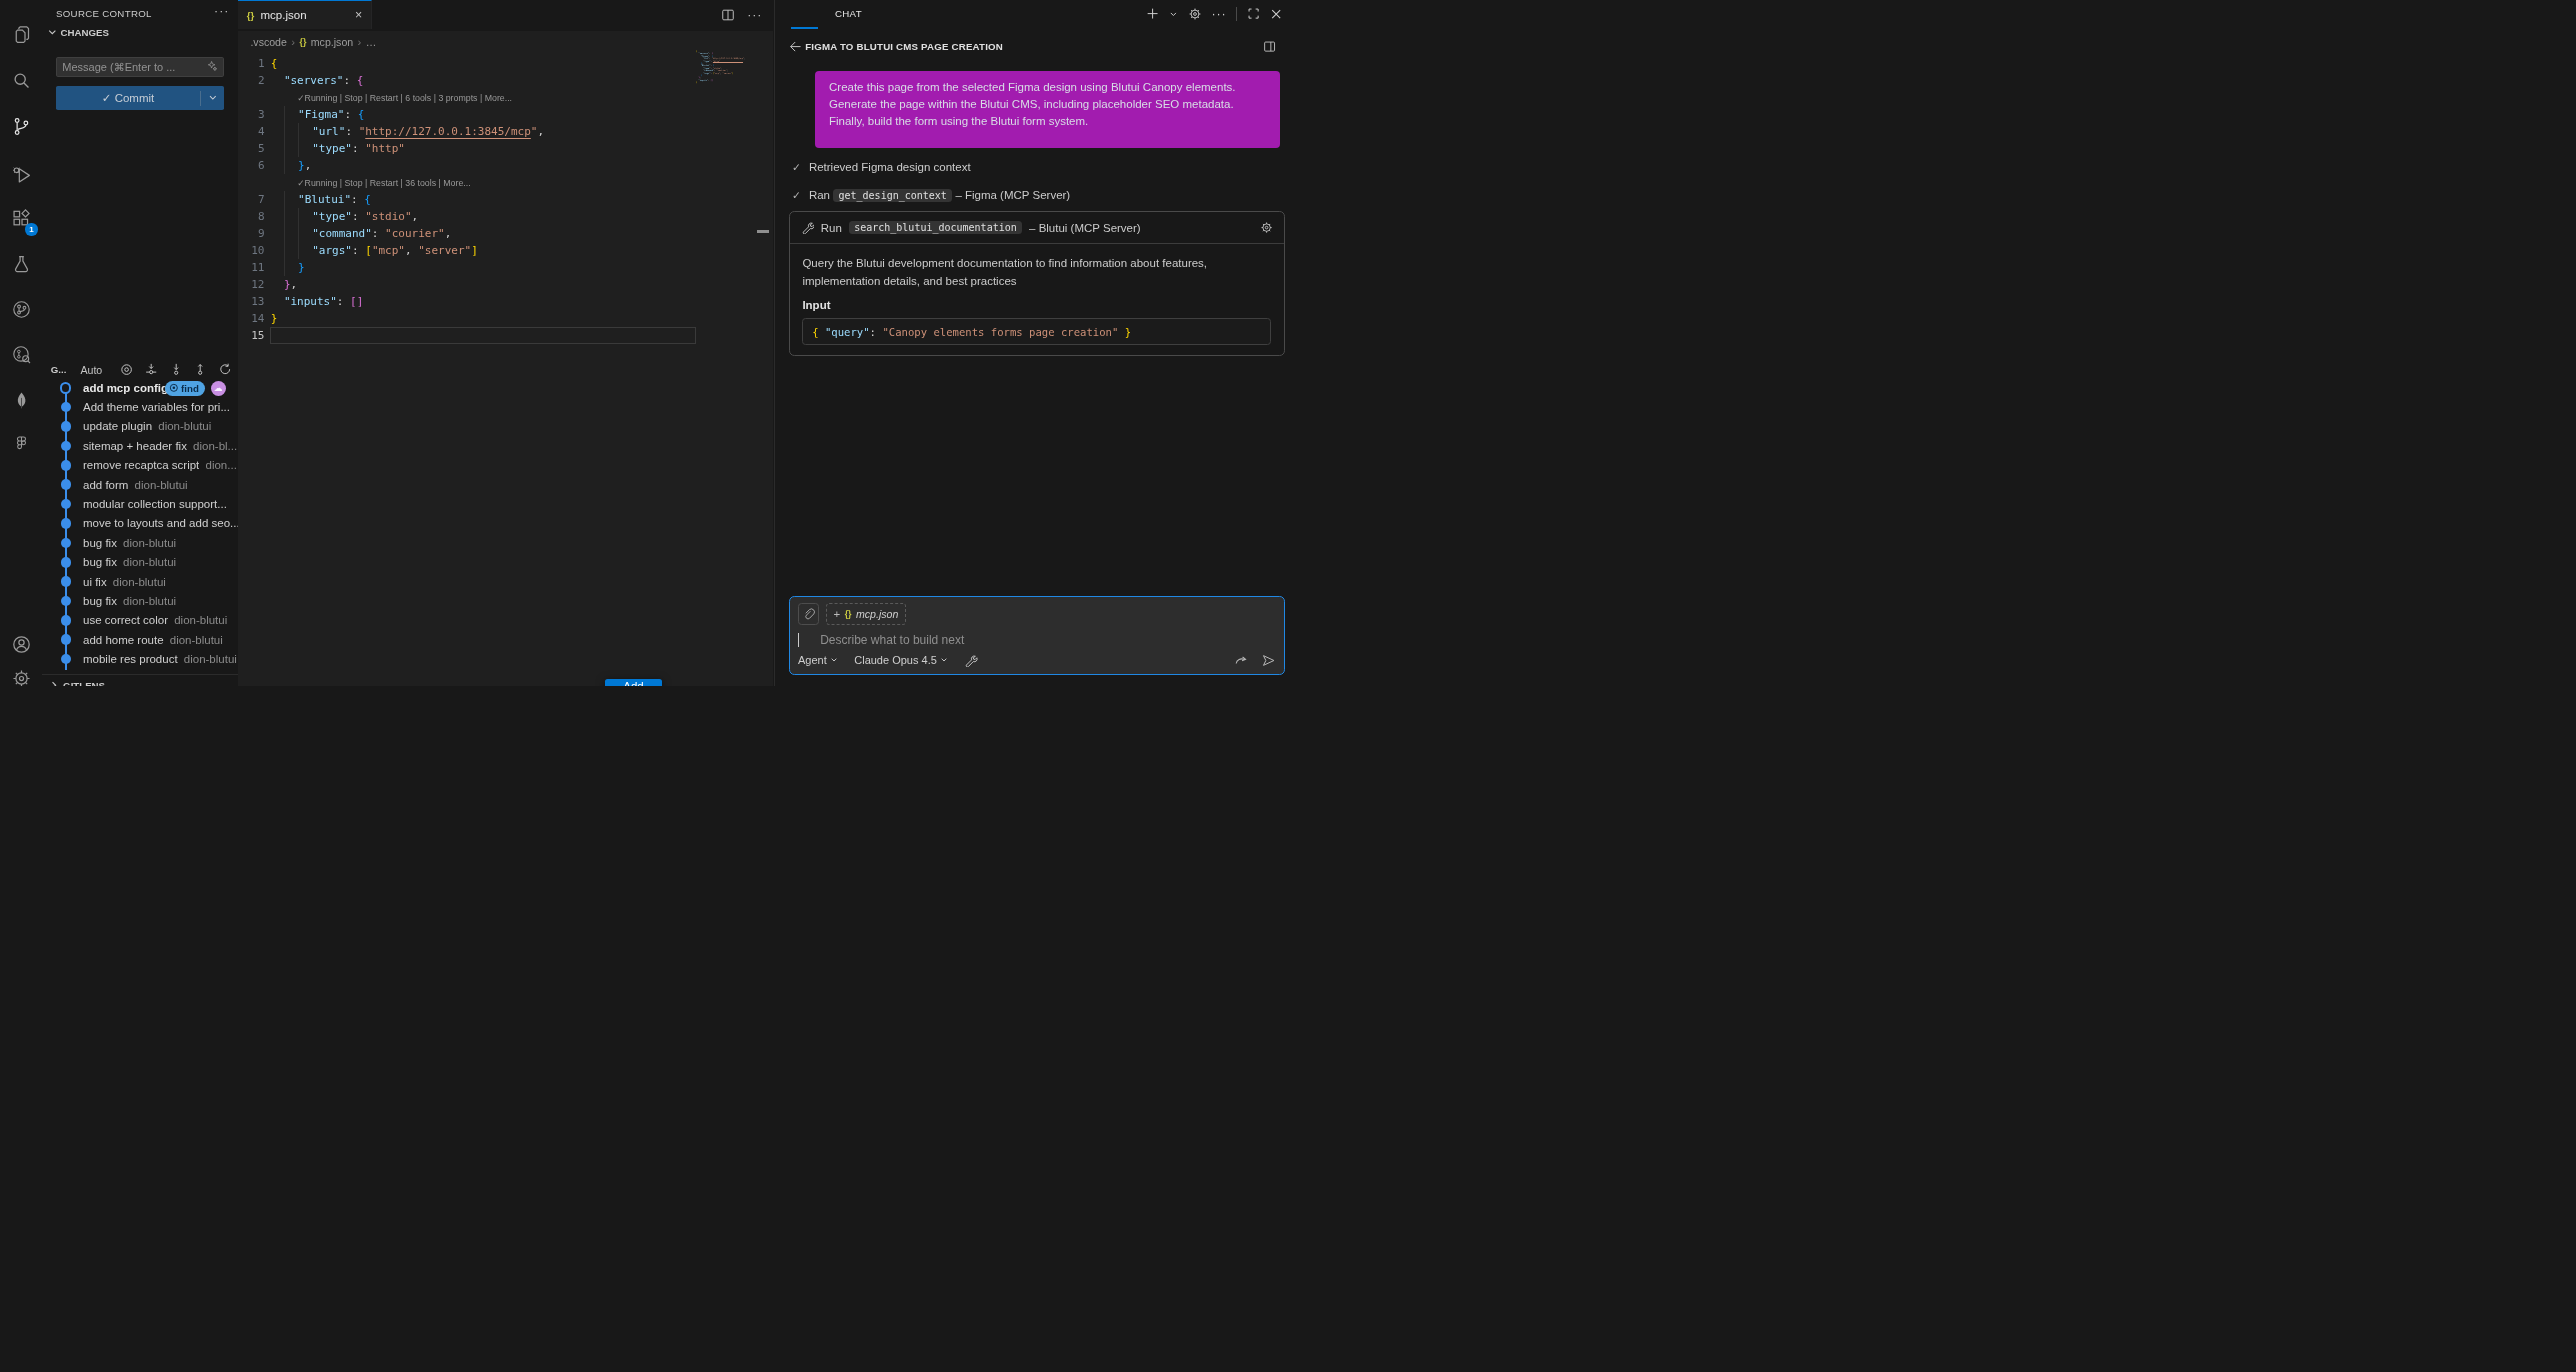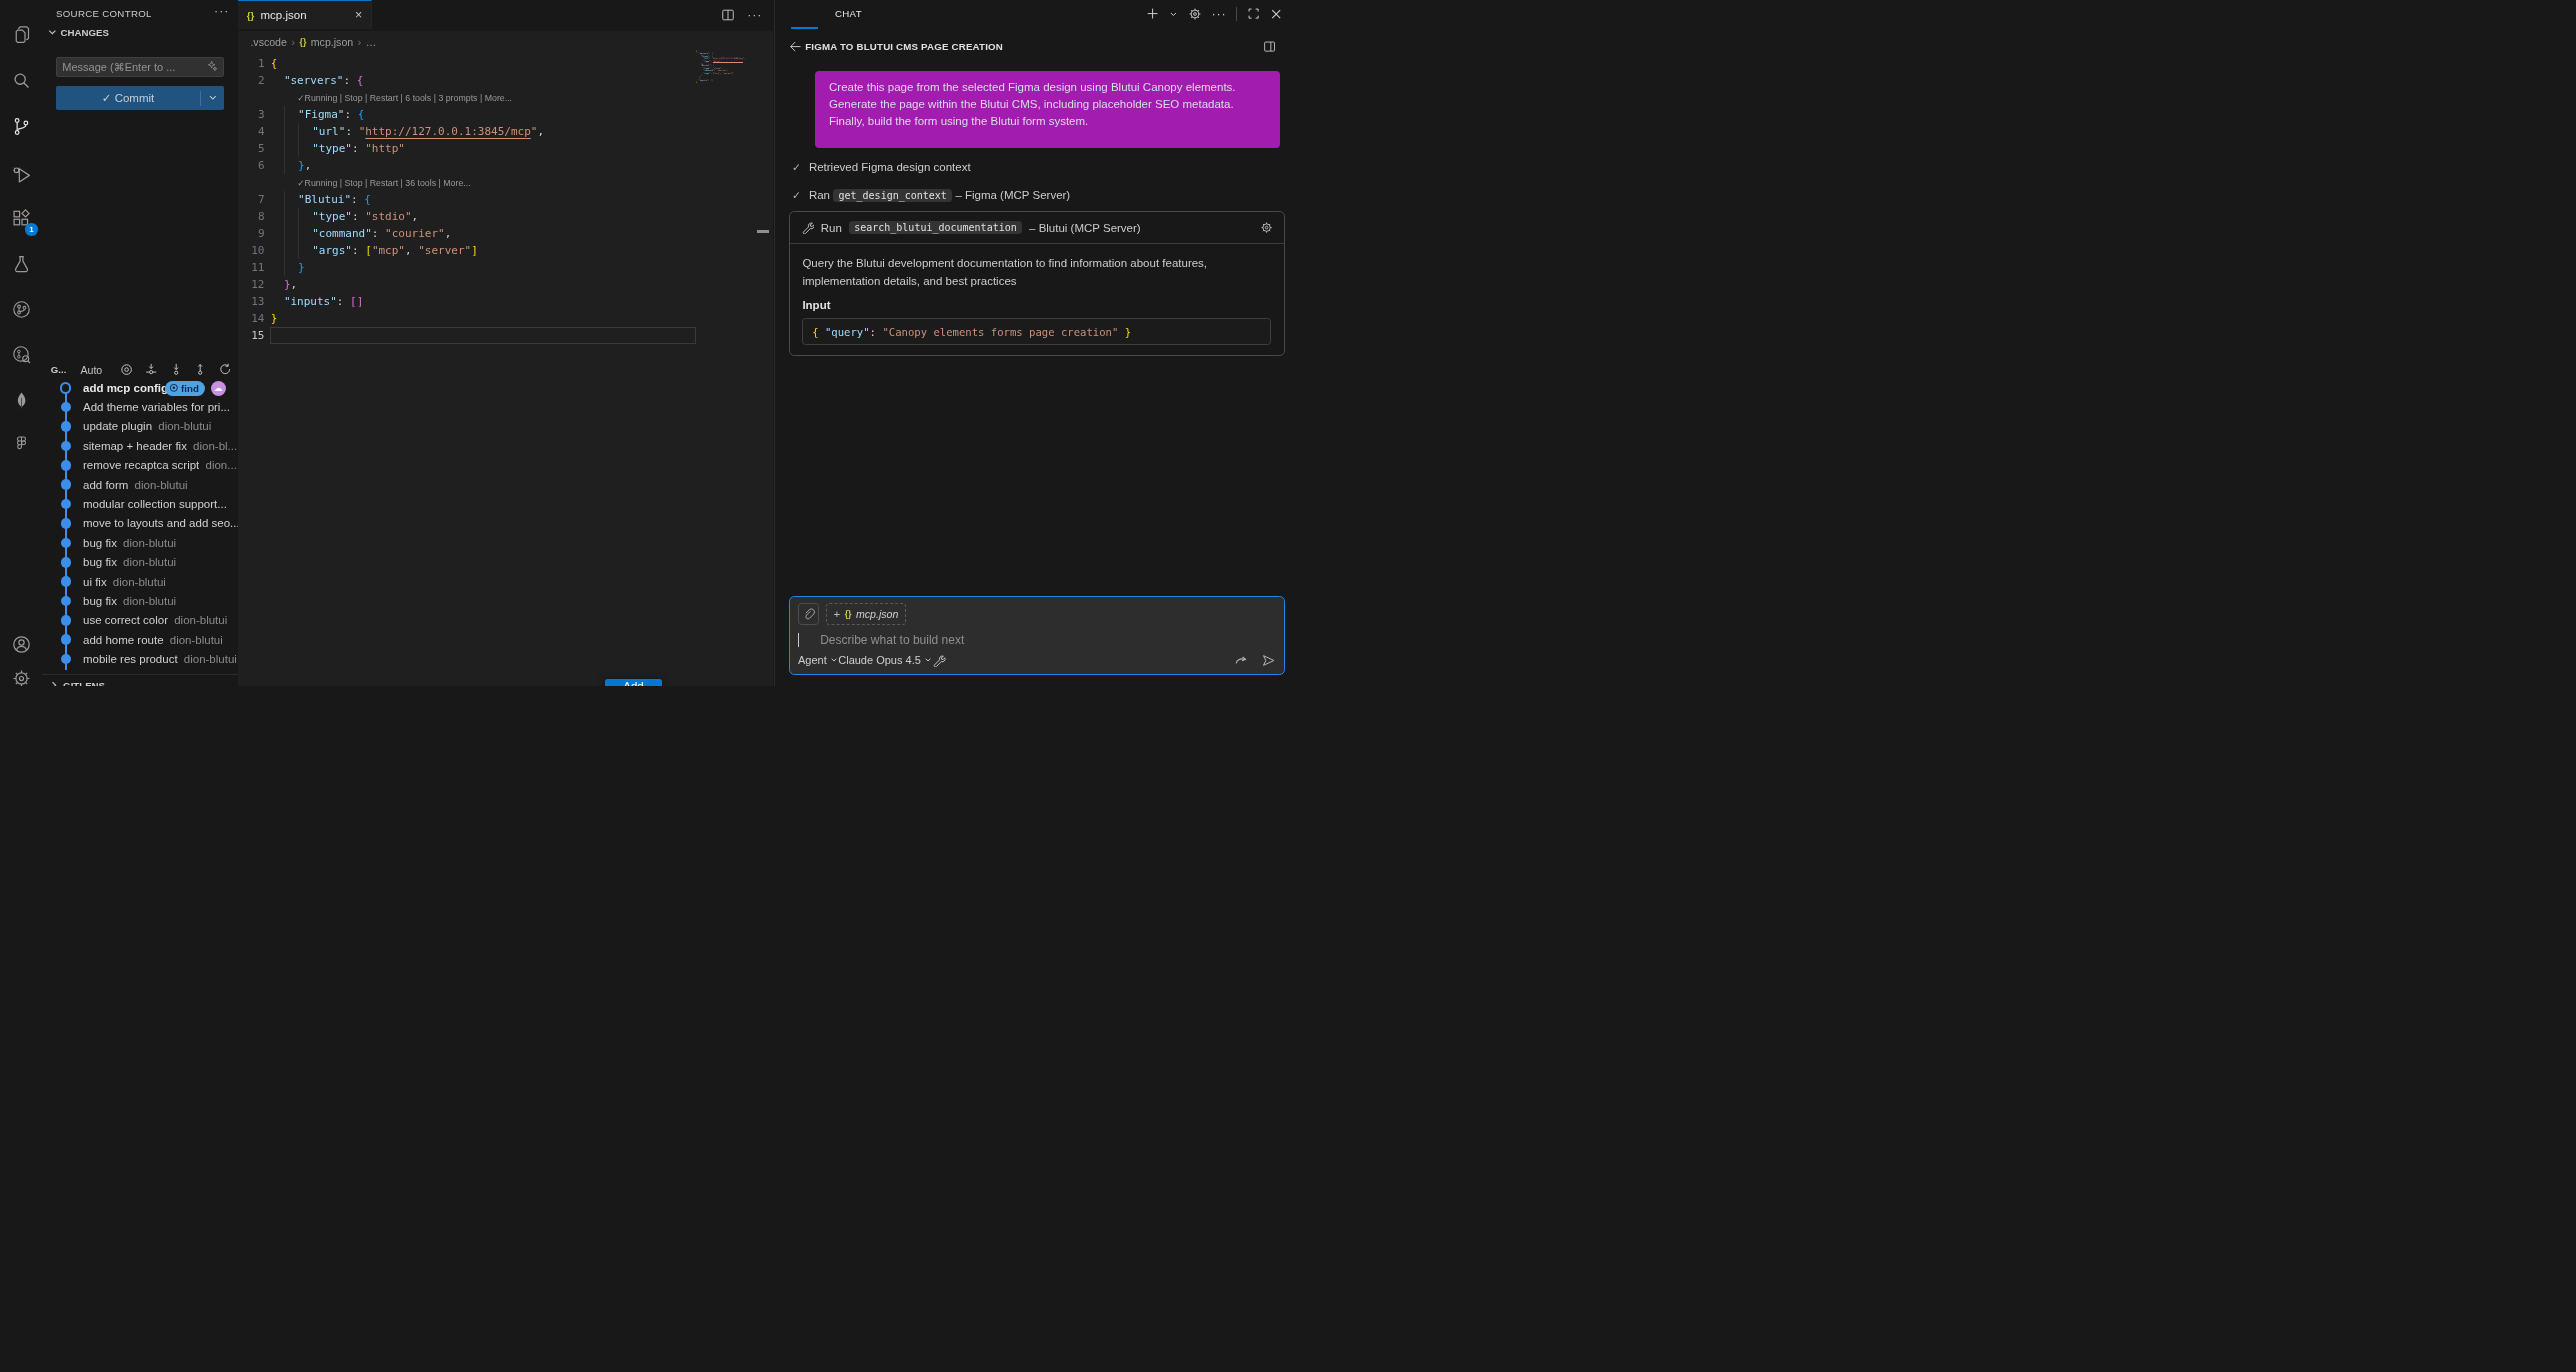--- a/index.html
+++ b/index.html
@@ -118,21 +118,21 @@
               box-sizing:border-box;padding:6.2px 8px;}
   .ci-chips{display:flex;align-items:center;gap:6.2px;}
   .clip-btn{width:19.4px;height:19.4px;border:0.9px solid #4d4d4d;border-radius:3.5px;display:flex;align-items:center;justify-content:center;color:#b8b8b8;cursor:pointer;}
   .attach-chip{height:19.4px;border:0.9px dashed #5a5a5a;border-radius:3.5px;display:flex;align-items:center;gap:4.4px;padding:0 7px;cursor:pointer;}
   .attach-chip .plus{color:#bbbbbb;font-size:11.5px;}
   .attach-chip .json-ico{color:#cbcb41;font-size:8.8px;font-weight:bold;}
   .attach-chip .alabel{font-size:10.6px;font-style:italic;color:#cfcfcf;}
   .ci-ph-row{margin-top:8px;display:flex;align-items:center;}
   .caret{width:1.3px;height:14px;background:#cccccc;margin-right:0.9px;}
   .ci-ph{font-size:12px;color:#8f8f8f;padding-left:20px;}
-  .ci-bottom{position:absolute;left:8px;right:8px;bottom:6.2px;display:flex;align-items:center;gap:0;color:#cfcfcf;font-size:11px;}
+  .ci-bottom{position:absolute;left:8px;right:8px;bottom:6.2px;display:flex;align-items:center;gap:16px;color:#cfcfcf;font-size:11px;}
   .ci-dd{display:flex;align-items:center;gap:3.5px;cursor:pointer;}
   .ci-right{margin-left:auto;display:flex;align-items:center;gap:12.4px;color:#b8b8b8;}
   .icon-btn{display:flex;align-items:center;justify-content:center;cursor:pointer;}
   svg{display:block;}
 </style>
 </head>
 <body>
 
 <div class="stage">
 

